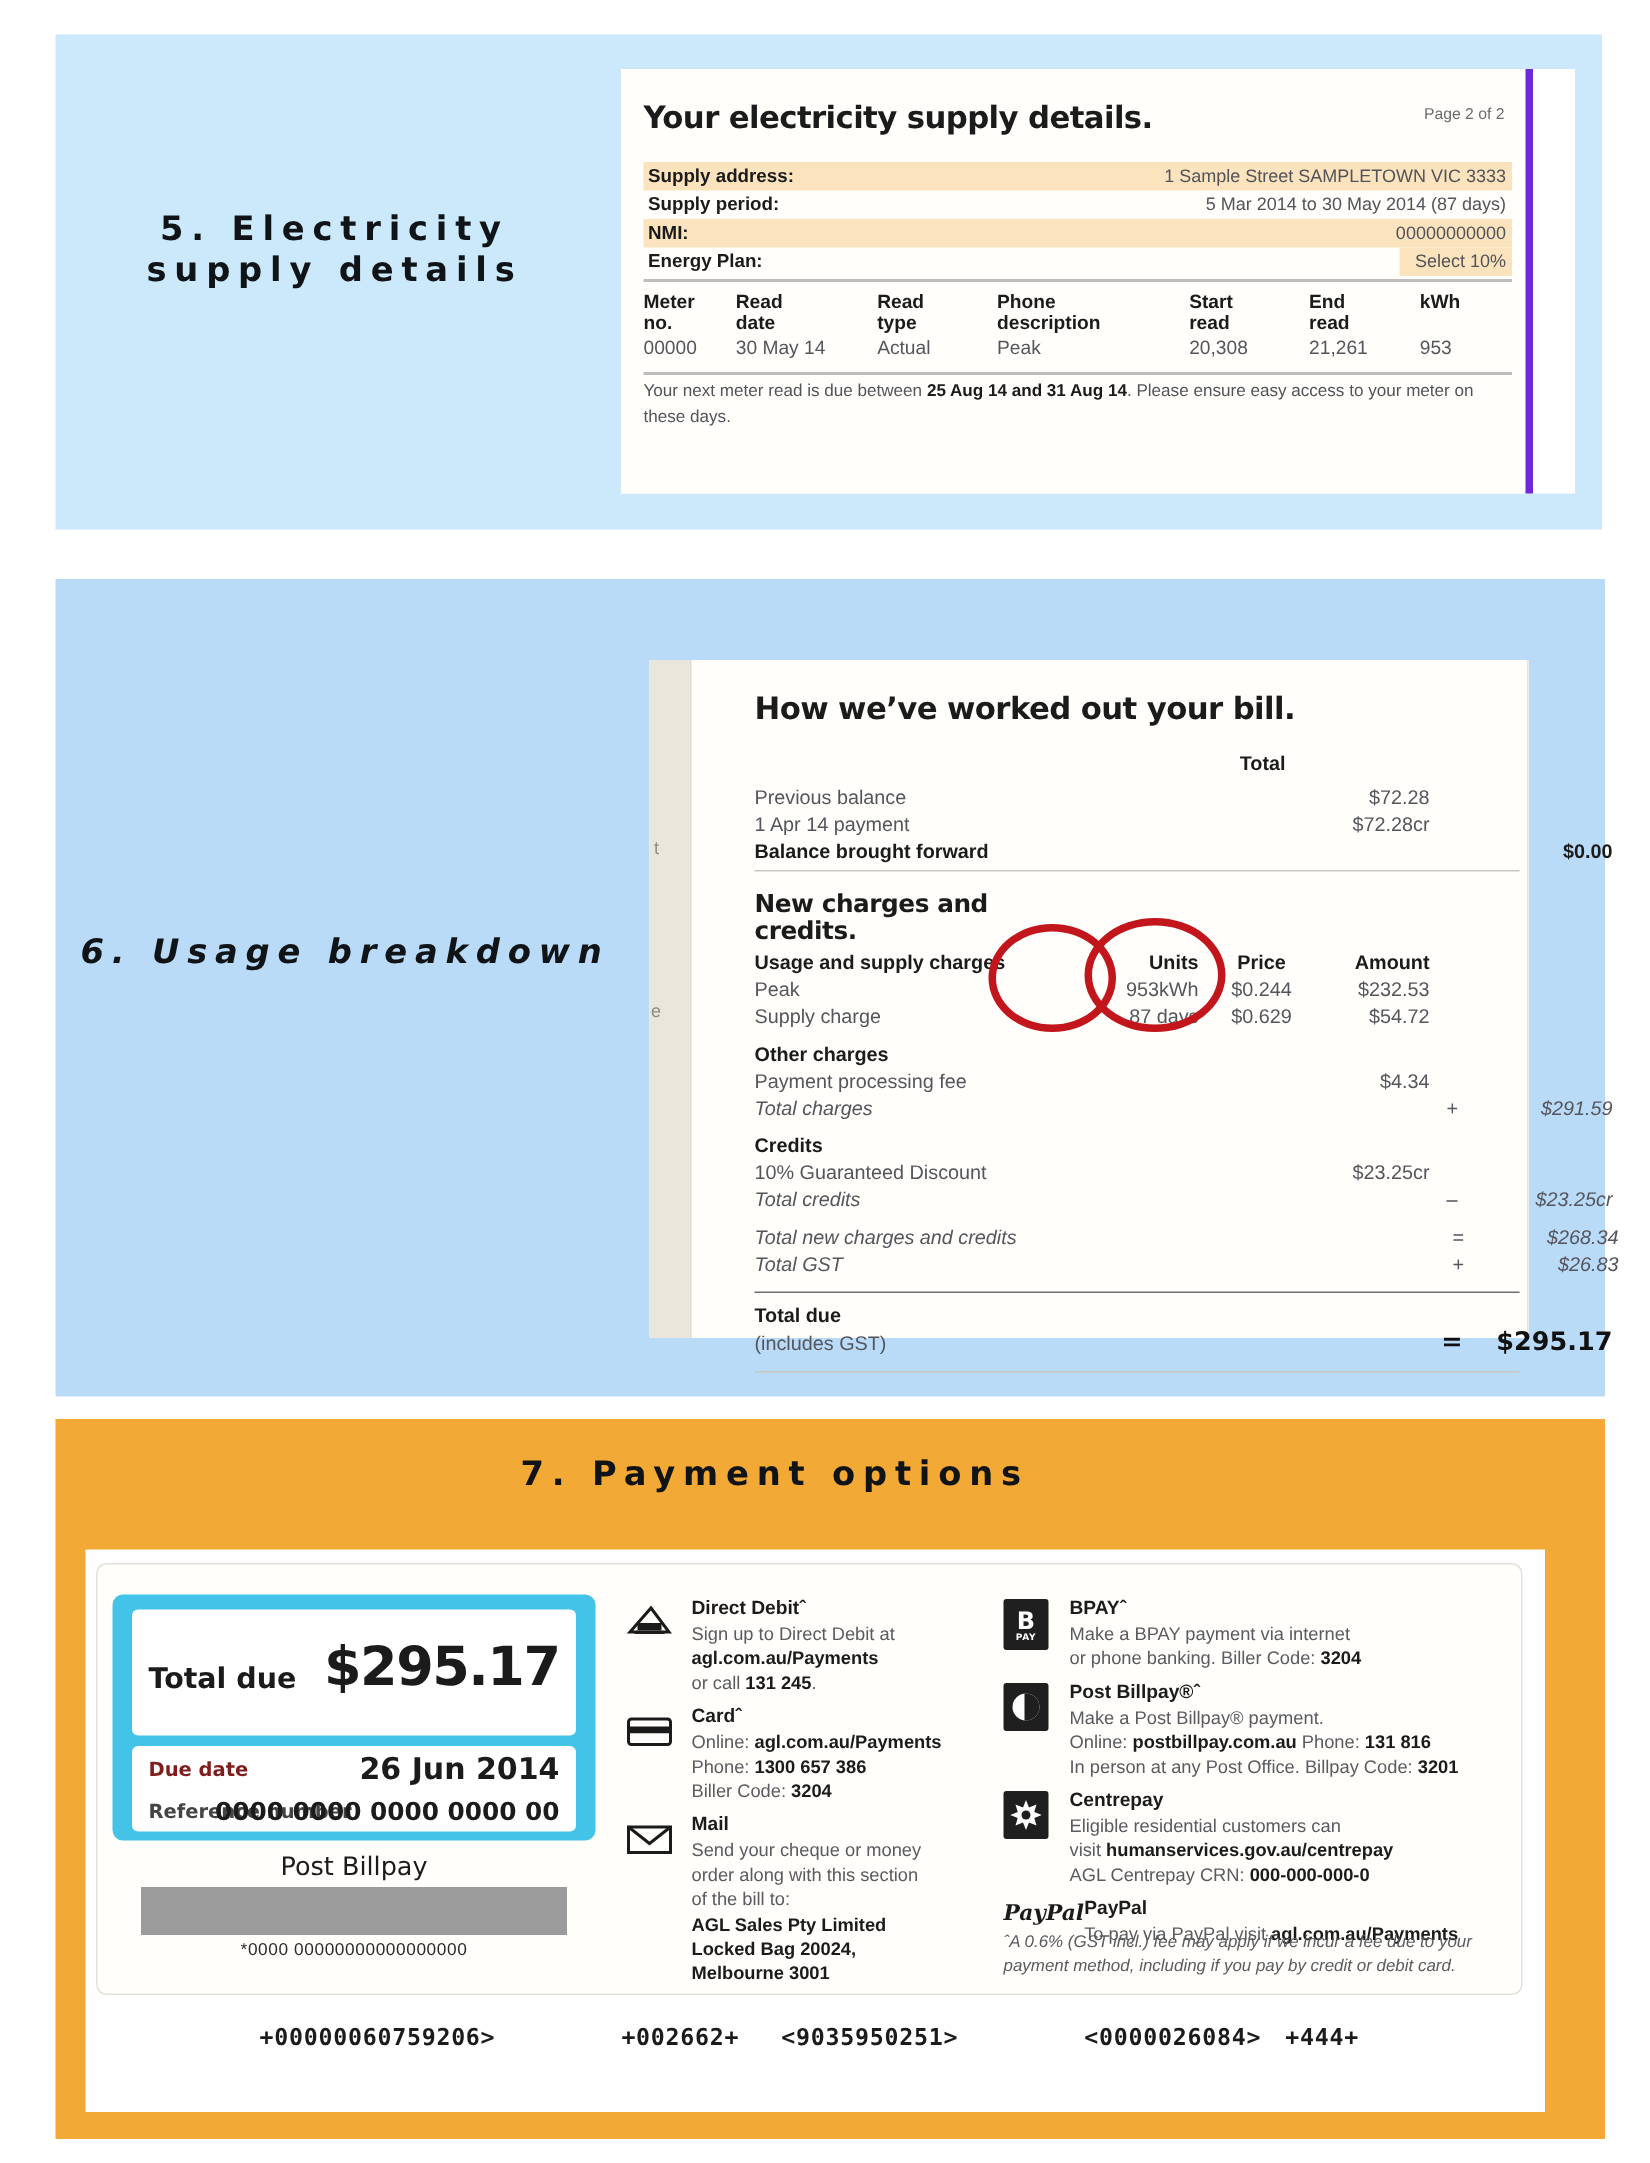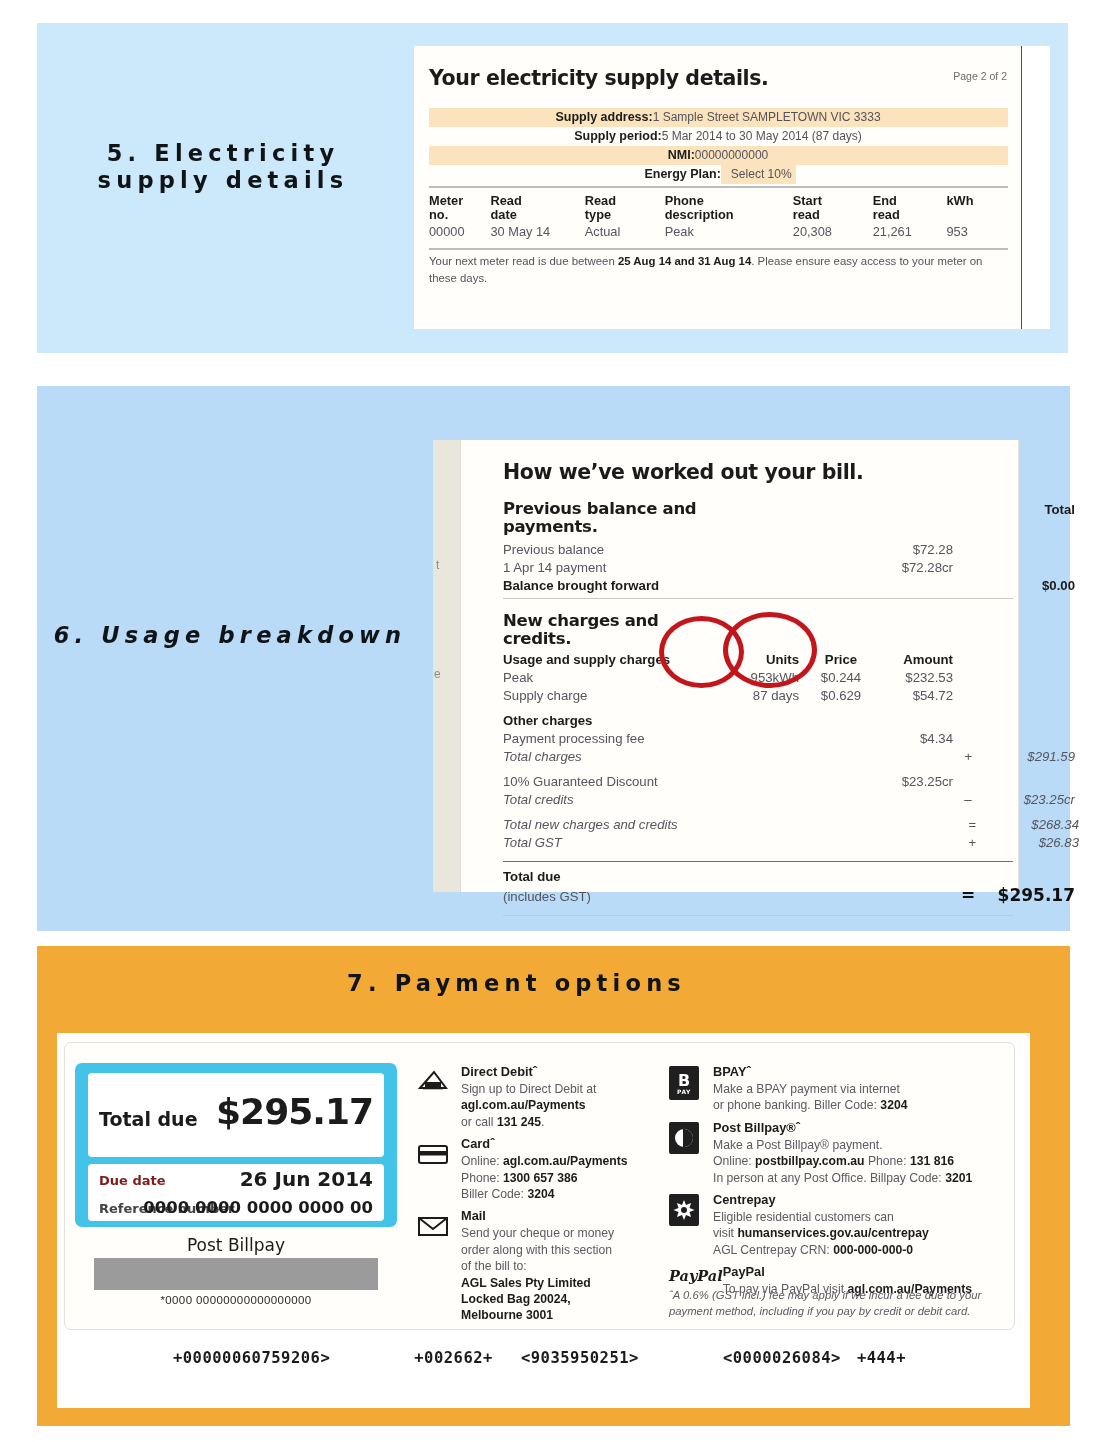--- a/index.html
+++ b/index.html
@@ -27,37 +27,37 @@
   #heading6{left:40px;top:622px;width:380px;font-size:22.5px;text-align:center;font-style:italic;}
   #heading7{left:0px;top:970px;width:1033px;font-size:22.5px;text-align:center;}
 
   
   .bill-card{position:absolute;background:#ffffff;}
 
   
   #card5{left:414px;top:46px;width:636px;height:283px;}
   #card5 .inner{
     position:absolute;left:0;top:0;width:608px;height:283px;
-    background:#fffefb;border-right:1px solid #6d28d9;
+    background:#fffefb;border-right:5px solid #6d28d9;
     box-sizing:border-box;
     padding:18px 14px 0 14px;
   }
   .s5-title{
     font-family:"DejaVu Sans", sans-serif;
     font-weight:700;font-size:20.5px;color:#1b1b1b;
     letter-spacing:-0.4px;
     position:absolute;left:15px;top:20px;
   }
   .s5-page{
     position:absolute;right:14px;top:24px;
     font-size:10.5px;color:#6c6c6c;
   }
   .s5-rows{position:absolute;left:15px;top:62px;width:579px;}
   .s5-row{
-    display:flex;justify-content:center;align-items:baseline;
+    display:flex;justify-content:space-between;align-items:baseline;
     height:19px;line-height:19px;
   }
   .s5-row.hl{background:#fbe3bd;}
   .s5-row .lbl{
     font-weight:700;font-size:12.5px;color:#1b1b1b;
     padding-left:3px;
   }
   .s5-row .val{font-size:12px;color:#53535a;padding-right:4px;}
   .s5-row.epl{background:transparent;}
   .s5-row.epl .val{background:#fbe3bd;padding-left:10px;}
@@ -318,21 +318,20 @@
     <div class="leftstrip">
       <div class="ghost" id="gh1">t</div>
       <div class="ghost" id="gh2">e</div>
     </div>
     <div class="sheet">
       <div class="s6-title">How we’ve worked out your bill.</div>
 
       <div class="s6-body">
 
         <div class="brow">
-          <span class="c-desc s6-sub">Previous balance and payments.</span>
           <span class="c-units"></span>
           <span class="c-price"></span>
           <span class="c-amount"></span>
           <span class="c-sign"></span>
           <span class="c-total hdr-cell">Total</span>
         </div>
         <div style="height:5px"></div>
         <div class="brow">
           <span class="c-desc">Previous balance</span>
           <span class="c-units"></span>
@@ -405,20 +404,23 @@
         <div class="brow ital">
           <span class="c-desc">Total charges</span>
           <span class="c-units"></span>
           <span class="c-price"></span>
           <span class="c-amount"></span>
           <span class="c-sign">+</span>
           <span class="c-total">$291.59</span>
         </div>
 
         <div class="gap-s"></div>
+        <div class="brow">
+          <span class="c-desc hdr-cell">Credits</span>
+        </div>
         <div class="brow">
           <span class="c-desc">10% Guaranteed Discount</span>
           <span class="c-units"></span>
           <span class="c-price"></span>
           <span class="c-amount">$23.25cr</span>
           <span class="c-sign"></span>
           <span class="c-total"></span>
         </div>
         <div class="brow ital">
           <span class="c-desc">Total credits</span>

